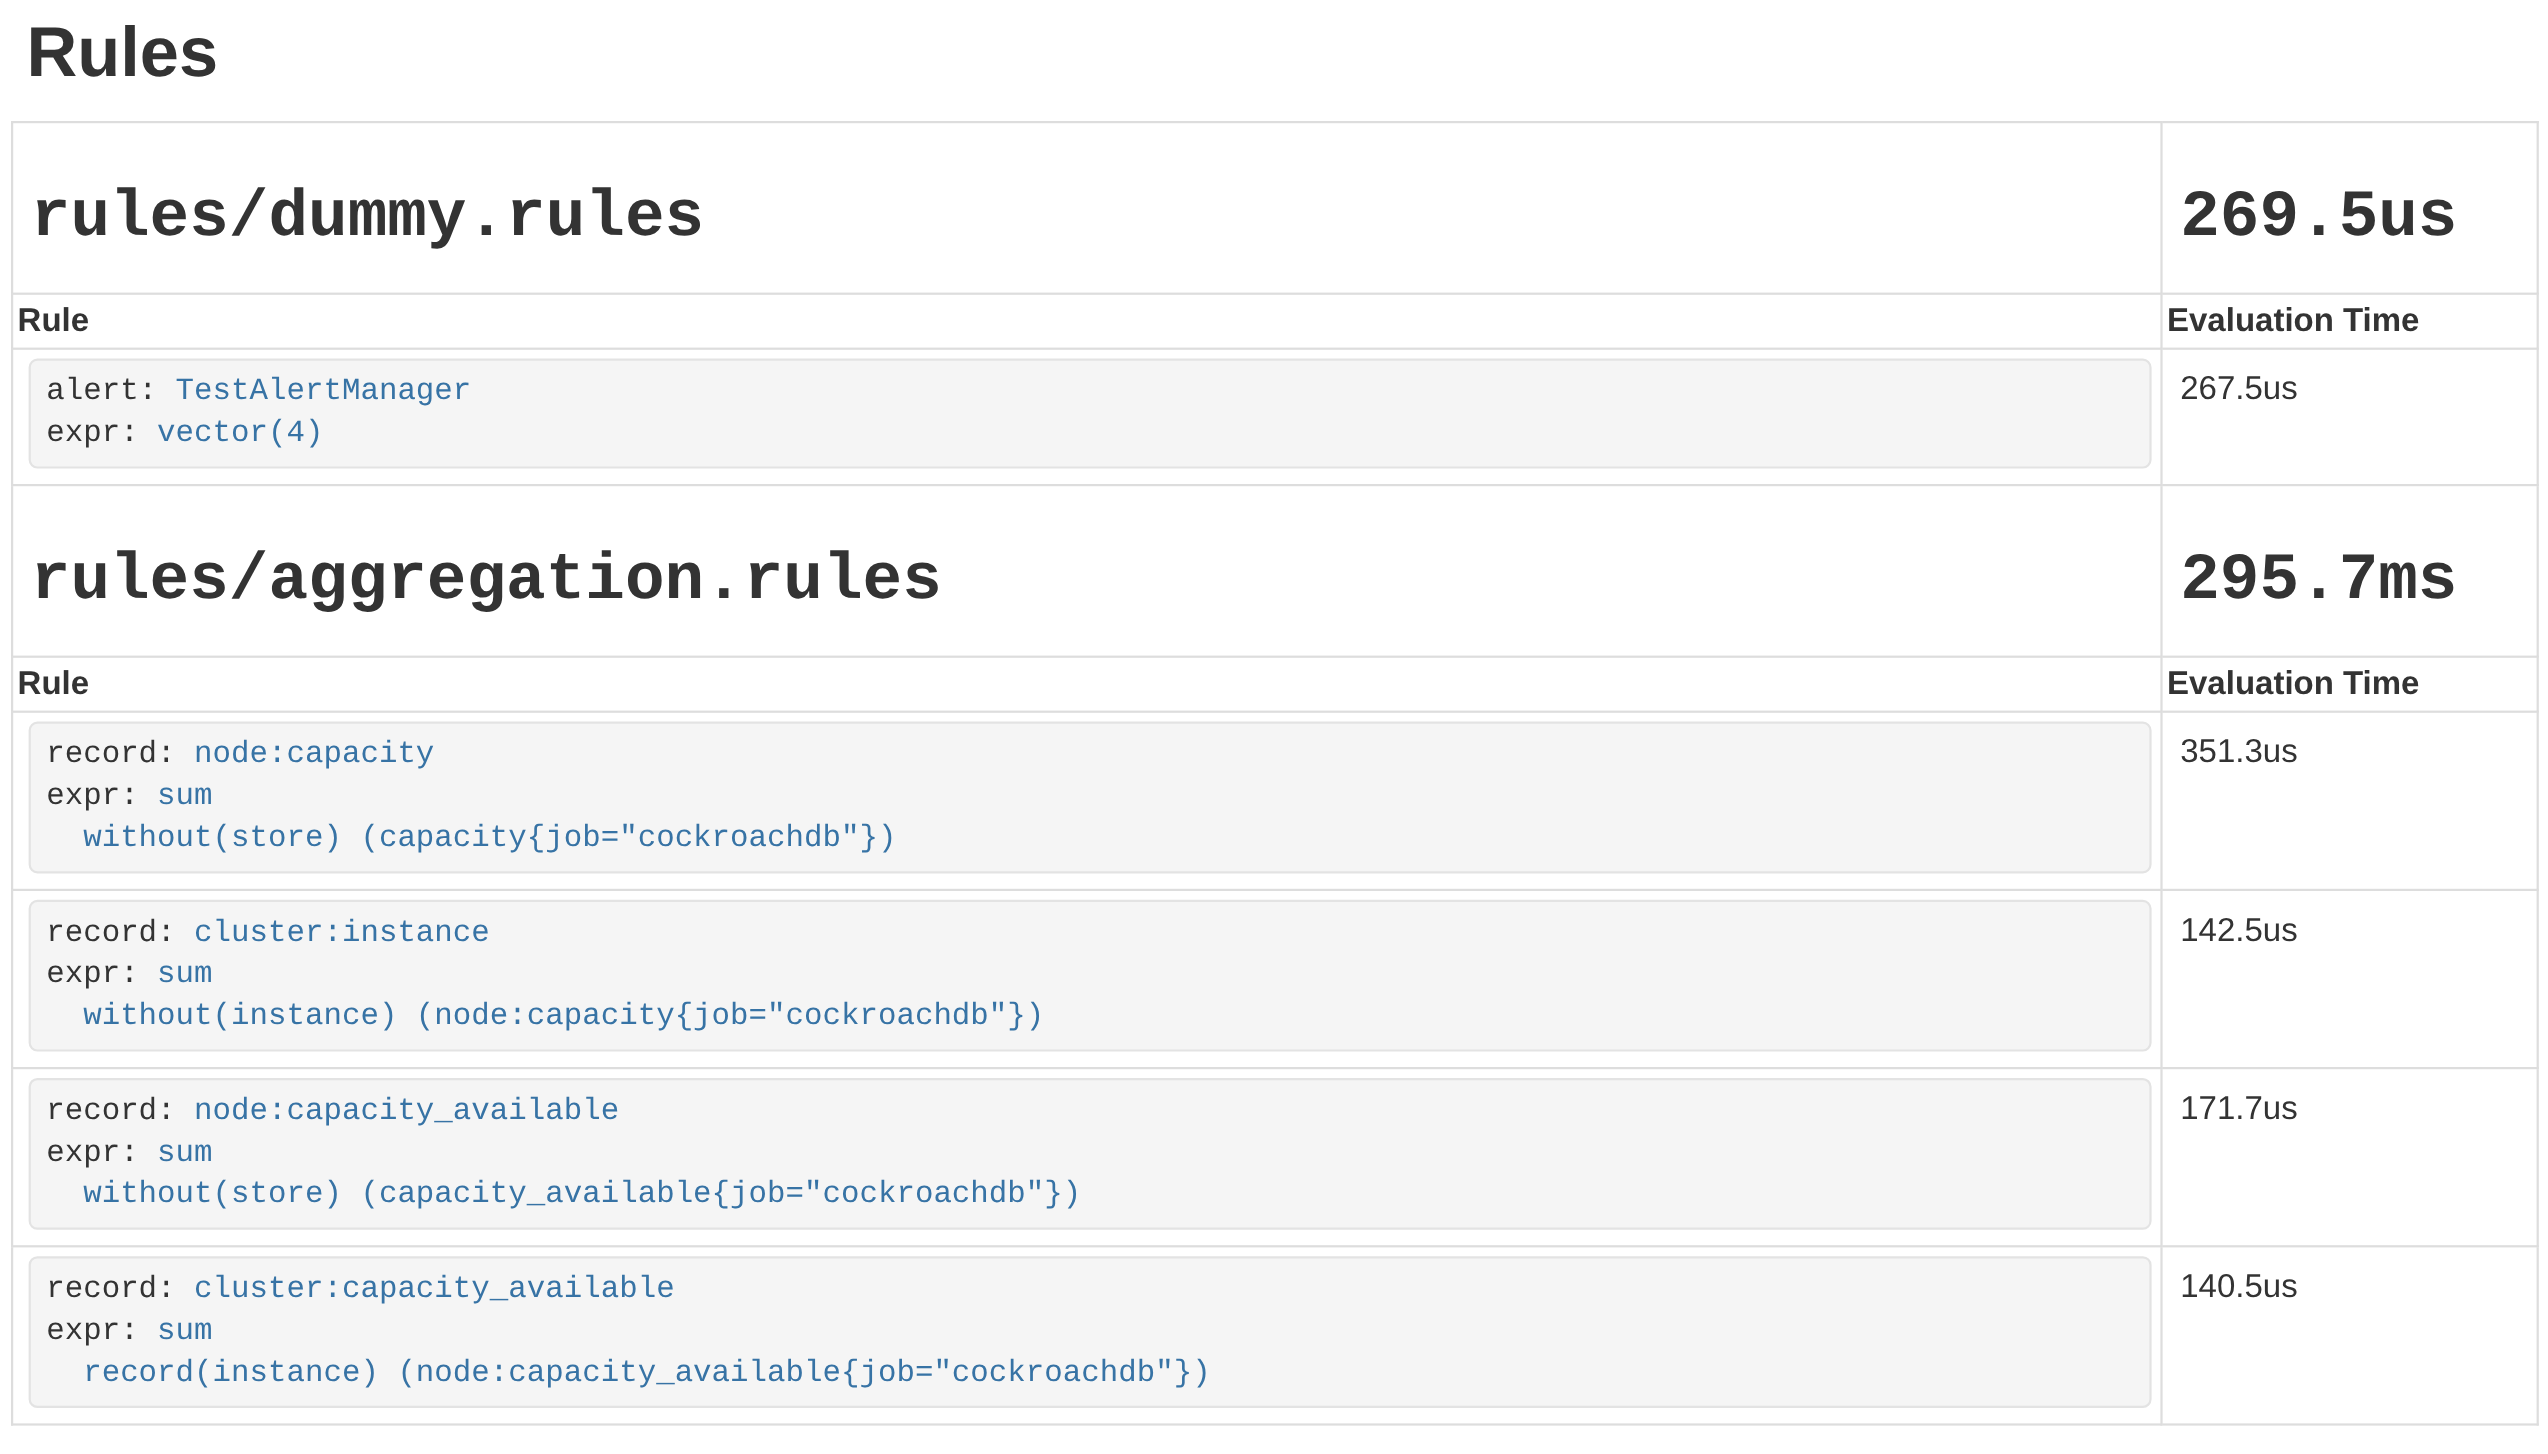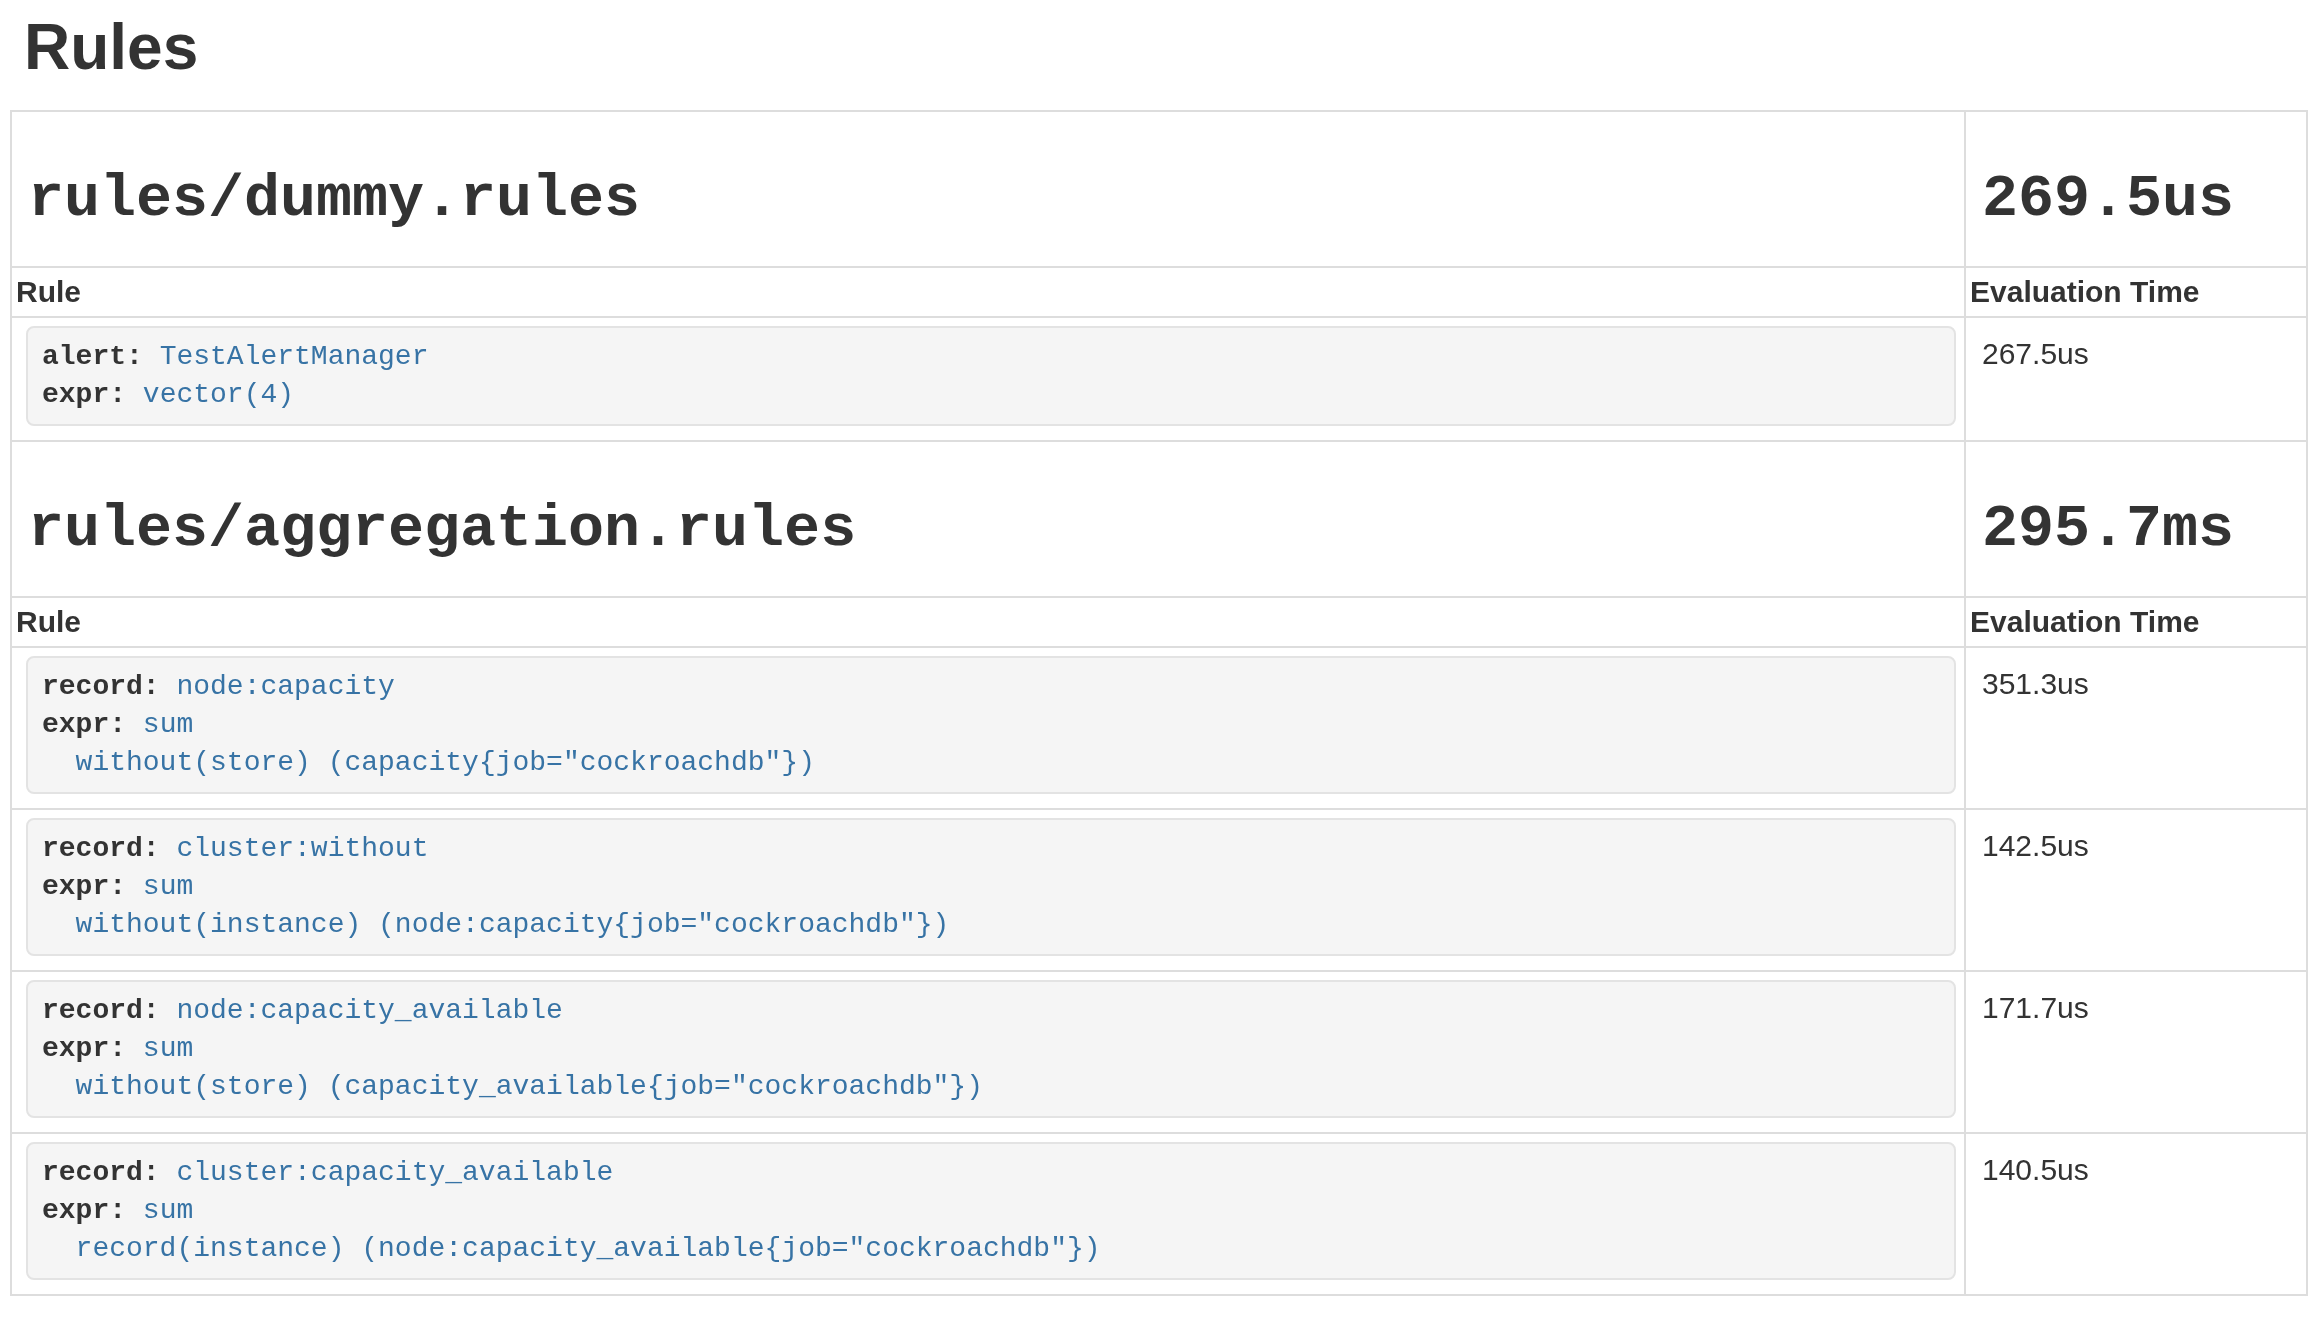--- a/index.html
+++ b/index.html
@@ -46,21 +46,21 @@
     margin:0; padding:10px 14px;
     font-family:"Liberation Mono", monospace;
     font-size:28px; line-height:38px;
     background:var(--code-bg);
     border:2px solid var(--code-border);
     border-radius:8px;
     color:var(--text);
     white-space:pre; overflow:hidden;
   }
   a.rule-link{ color:var(--link); text-decoration:none; cursor:pointer; }
-  span.rule-plain{ color:var(--text);font-weight:bold; }
+  span.rule-plain{ color:var(--text); }
   td.time-cell{
     padding:16px; font-size:30px; line-height:40px; color:var(--text);
     white-space:nowrap;
   }
 </style>
 </head>
 <body>
 
 <div class="container">
   <h1 class="page-title">Rules</h1>
@@ -109,21 +109,21 @@
     <td class="rule-cell">
       <pre class="rule-pre"><span class="rule-plain">record: </span><a class="rule-link">node:capacity</a>
 <span class="rule-plain">expr: </span><a class="rule-link">sum</a>
 <span class="rule-plain">  </span><a class="rule-link">without(store) (capacity{job="cockroachdb"})</a></pre>
     </td>
     <td class="time-cell">351.3us</td>
   </tr>
 
   <tr class="rule-row">
     <td class="rule-cell">
-      <pre class="rule-pre"><span class="rule-plain">record: </span><a class="rule-link">cluster:without</a>
+      <pre class="rule-pre"><span class="rule-plain">record: </span><a class="rule-link">cluster:instance</a>
 <span class="rule-plain">expr: </span><a class="rule-link">sum</a>
 <span class="rule-plain">  </span><a class="rule-link">without(instance) (node:capacity{job="cockroachdb"})</a></pre>
     </td>
     <td class="time-cell">142.5us</td>
   </tr>
 
   <tr class="rule-row">
     <td class="rule-cell">
       <pre class="rule-pre"><span class="rule-plain">record: </span><a class="rule-link">node:capacity_available</a>
 <span class="rule-plain">expr: </span><a class="rule-link">sum</a>

